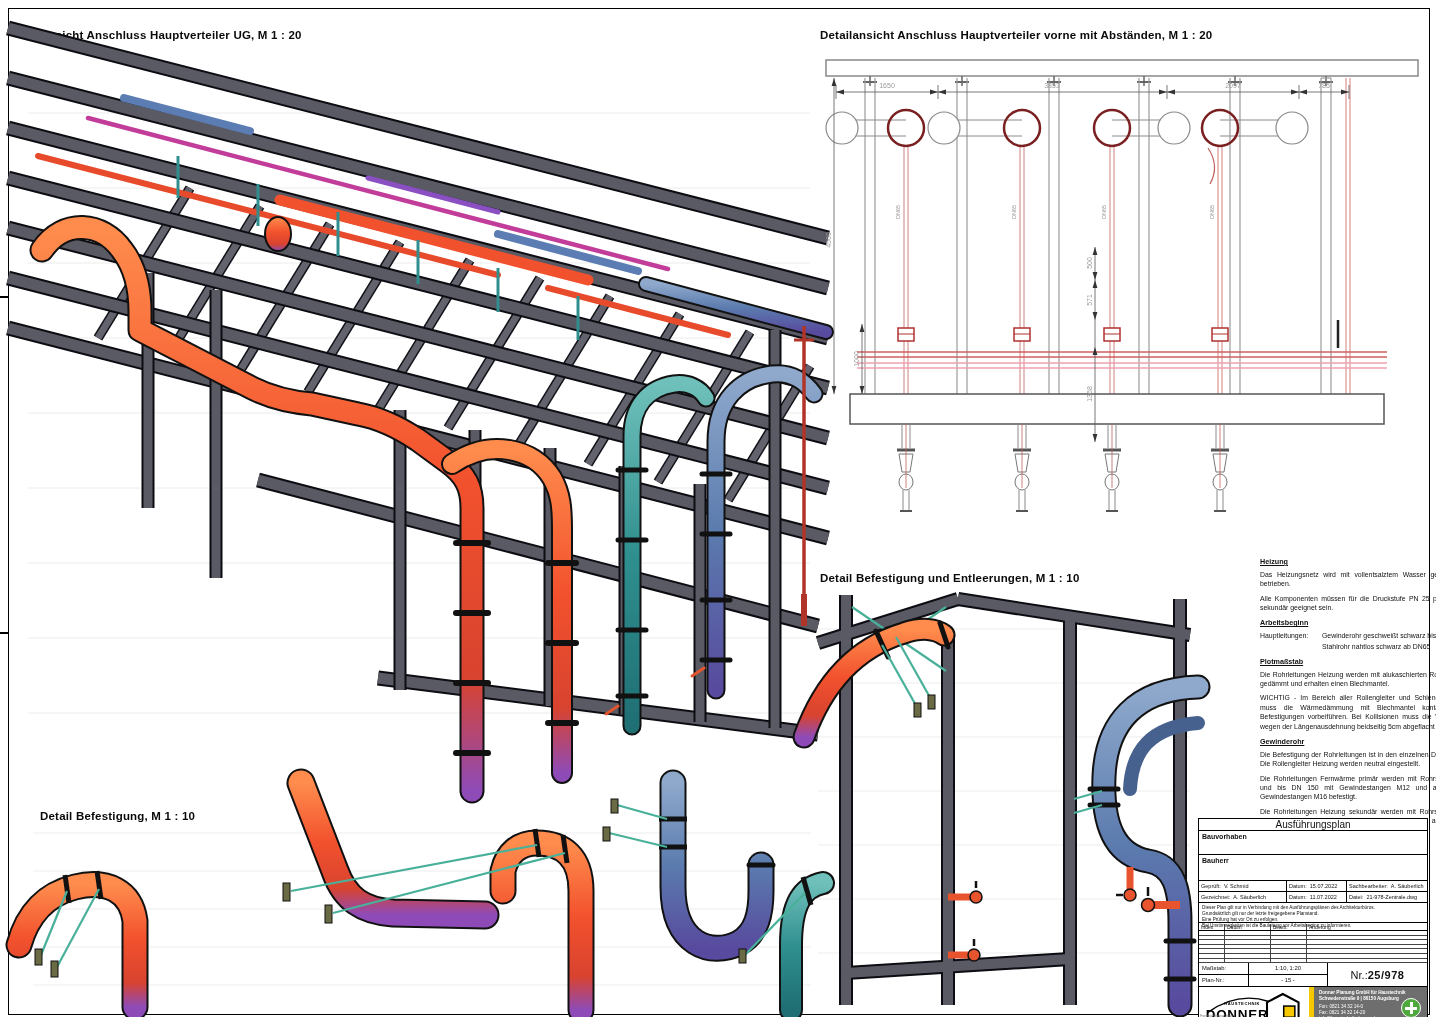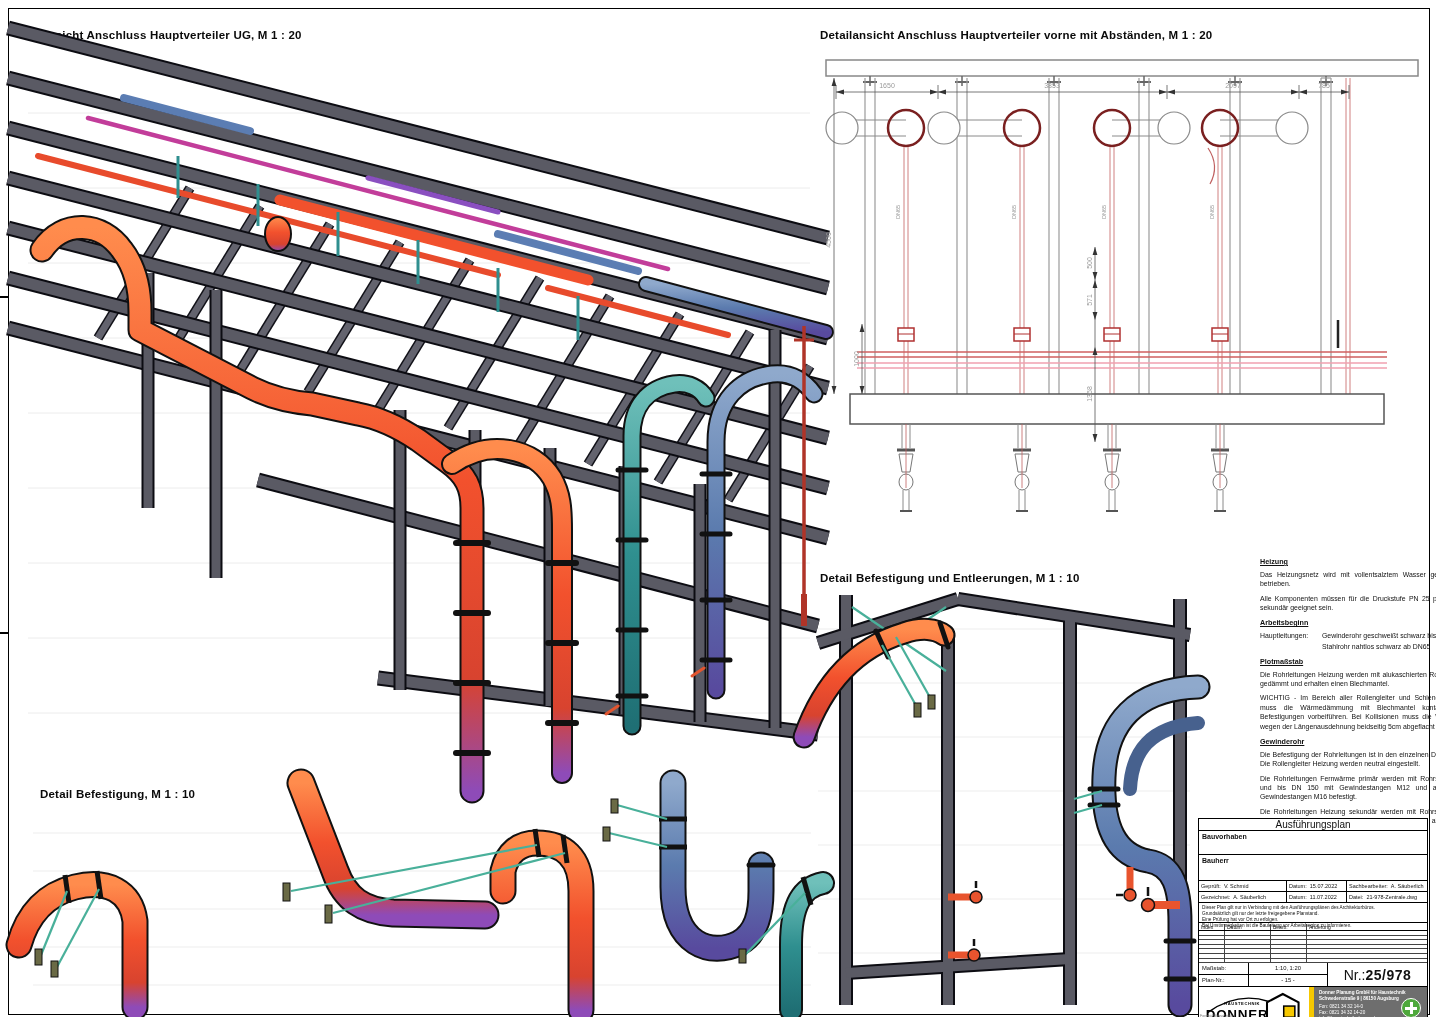--- a/index.html
+++ b/index.html
@@ -34,21 +34,21 @@
   .idx-row{display:grid;grid-template-columns:26px 46px 36px auto;border-bottom:1px solid #444;height:3.6px;}
   .idx-row.hdr{height:7px;font-size:5px;align-items:center;border-bottom:1px solid #000;}
   .idx-row span{border-right:1px solid #444;padding-left:2px;overflow:hidden;}
   .idx-row span:last-child{border-right:0;}
   .tb-bottom{display:flex;height:24px;}
   .tb-scale{width:128px;border-right:1px solid #000;display:flex;flex-direction:column;}
   .sc-row{display:flex;height:12px;box-sizing:border-box;border-bottom:1px solid #000;align-items:center;}
   .sc-row:last-child{border-bottom:0;}
   .sc-label{width:46px;padding-left:3px;font-size:5.8px;}
   .sc-val{flex:1;text-align:center;font-size:5.8px;border-left:1px solid #000;align-self:stretch;display:flex;align-items:center;justify-content:center;}
-  .tb-nr{flex:1;display:flex;align-items:center;justify-content:center;font-size:14px;}
+  .tb-nr{flex:1;display:flex;align-items:center;justify-content:center;font-size:11px;}
   .tb-nr .nrv{font-weight:600;letter-spacing:.5px;}
   .tb-logo{display:flex;height:40px;}
   .logo-left{width:110px;background:#fff;display:flex;align-items:center;justify-content:center;}
   .yellow-stripe{width:5px;background:#f6c800;}
   .contact-box{flex:1;background:#6e6e6e;position:relative;padding:3px 4px 6px 5px;color:#fff;font-size:4.6px;line-height:1.28;}
   .contact-box .b{font-weight:700;}
   .contact-box::after{content:"";position:absolute;left:0;right:0;bottom:0;height:3.5px;background:#f6c800;}
   .green-cross{position:absolute;right:6px;top:11px;width:18px;height:18px;border-radius:50%;background:#4ea83c;border:1.5px solid #fff;}
   .green-cross::before,.green-cross::after{content:"";position:absolute;background:#fff;}
   .green-cross::before{left:8px;top:3px;width:2.6px;height:12px;}
@@ -59,21 +59,21 @@
 <body>
 
 <div id="sheet">
   <div id="frame"></div>
   <div class="foldmark" style="top:296px"></div>
   <div class="foldmark" style="top:632px"></div>
 
   <div class="vtitle" style="left:40px;top:29px">Ansicht Anschluss Hauptverteiler UG, M 1 : 20</div>
   <div class="vtitle" style="left:820px;top:29px">Detailansicht Anschluss Hauptverteiler vorne mit Abständen, M 1 : 20</div>
   <div class="vtitle" style="left:820px;top:572px">Detail Befestigung und Entleerungen, M 1 : 10</div>
-  <div class="vtitle" style="left:40px;top:788px">Detail Befestigung, M 1 : 10</div>
+  <div class="vtitle" style="left:40px;top:810px">Detail Befestigung, M 1 : 10</div>
 
   <svg class="view" style="left:28px;top:38px" width="782" height="745" viewBox="0 0 782 745">
     <defs>
       <linearGradient id="gradO" x1="0" y1="0" x2="0" y2="1">
         <stop offset="0" stop-color="#ff8c4d"></stop>
           <stop offset="0.45" stop-color="#f2512d"></stop>
         <stop offset="0.8" stop-color="#d8432f"></stop>
           <stop offset="1" stop-color="#8e4bb8"></stop>
       </linearGradient>
       <linearGradient id="gradB" x1="0" y1="0" x2="0" y2="1">

